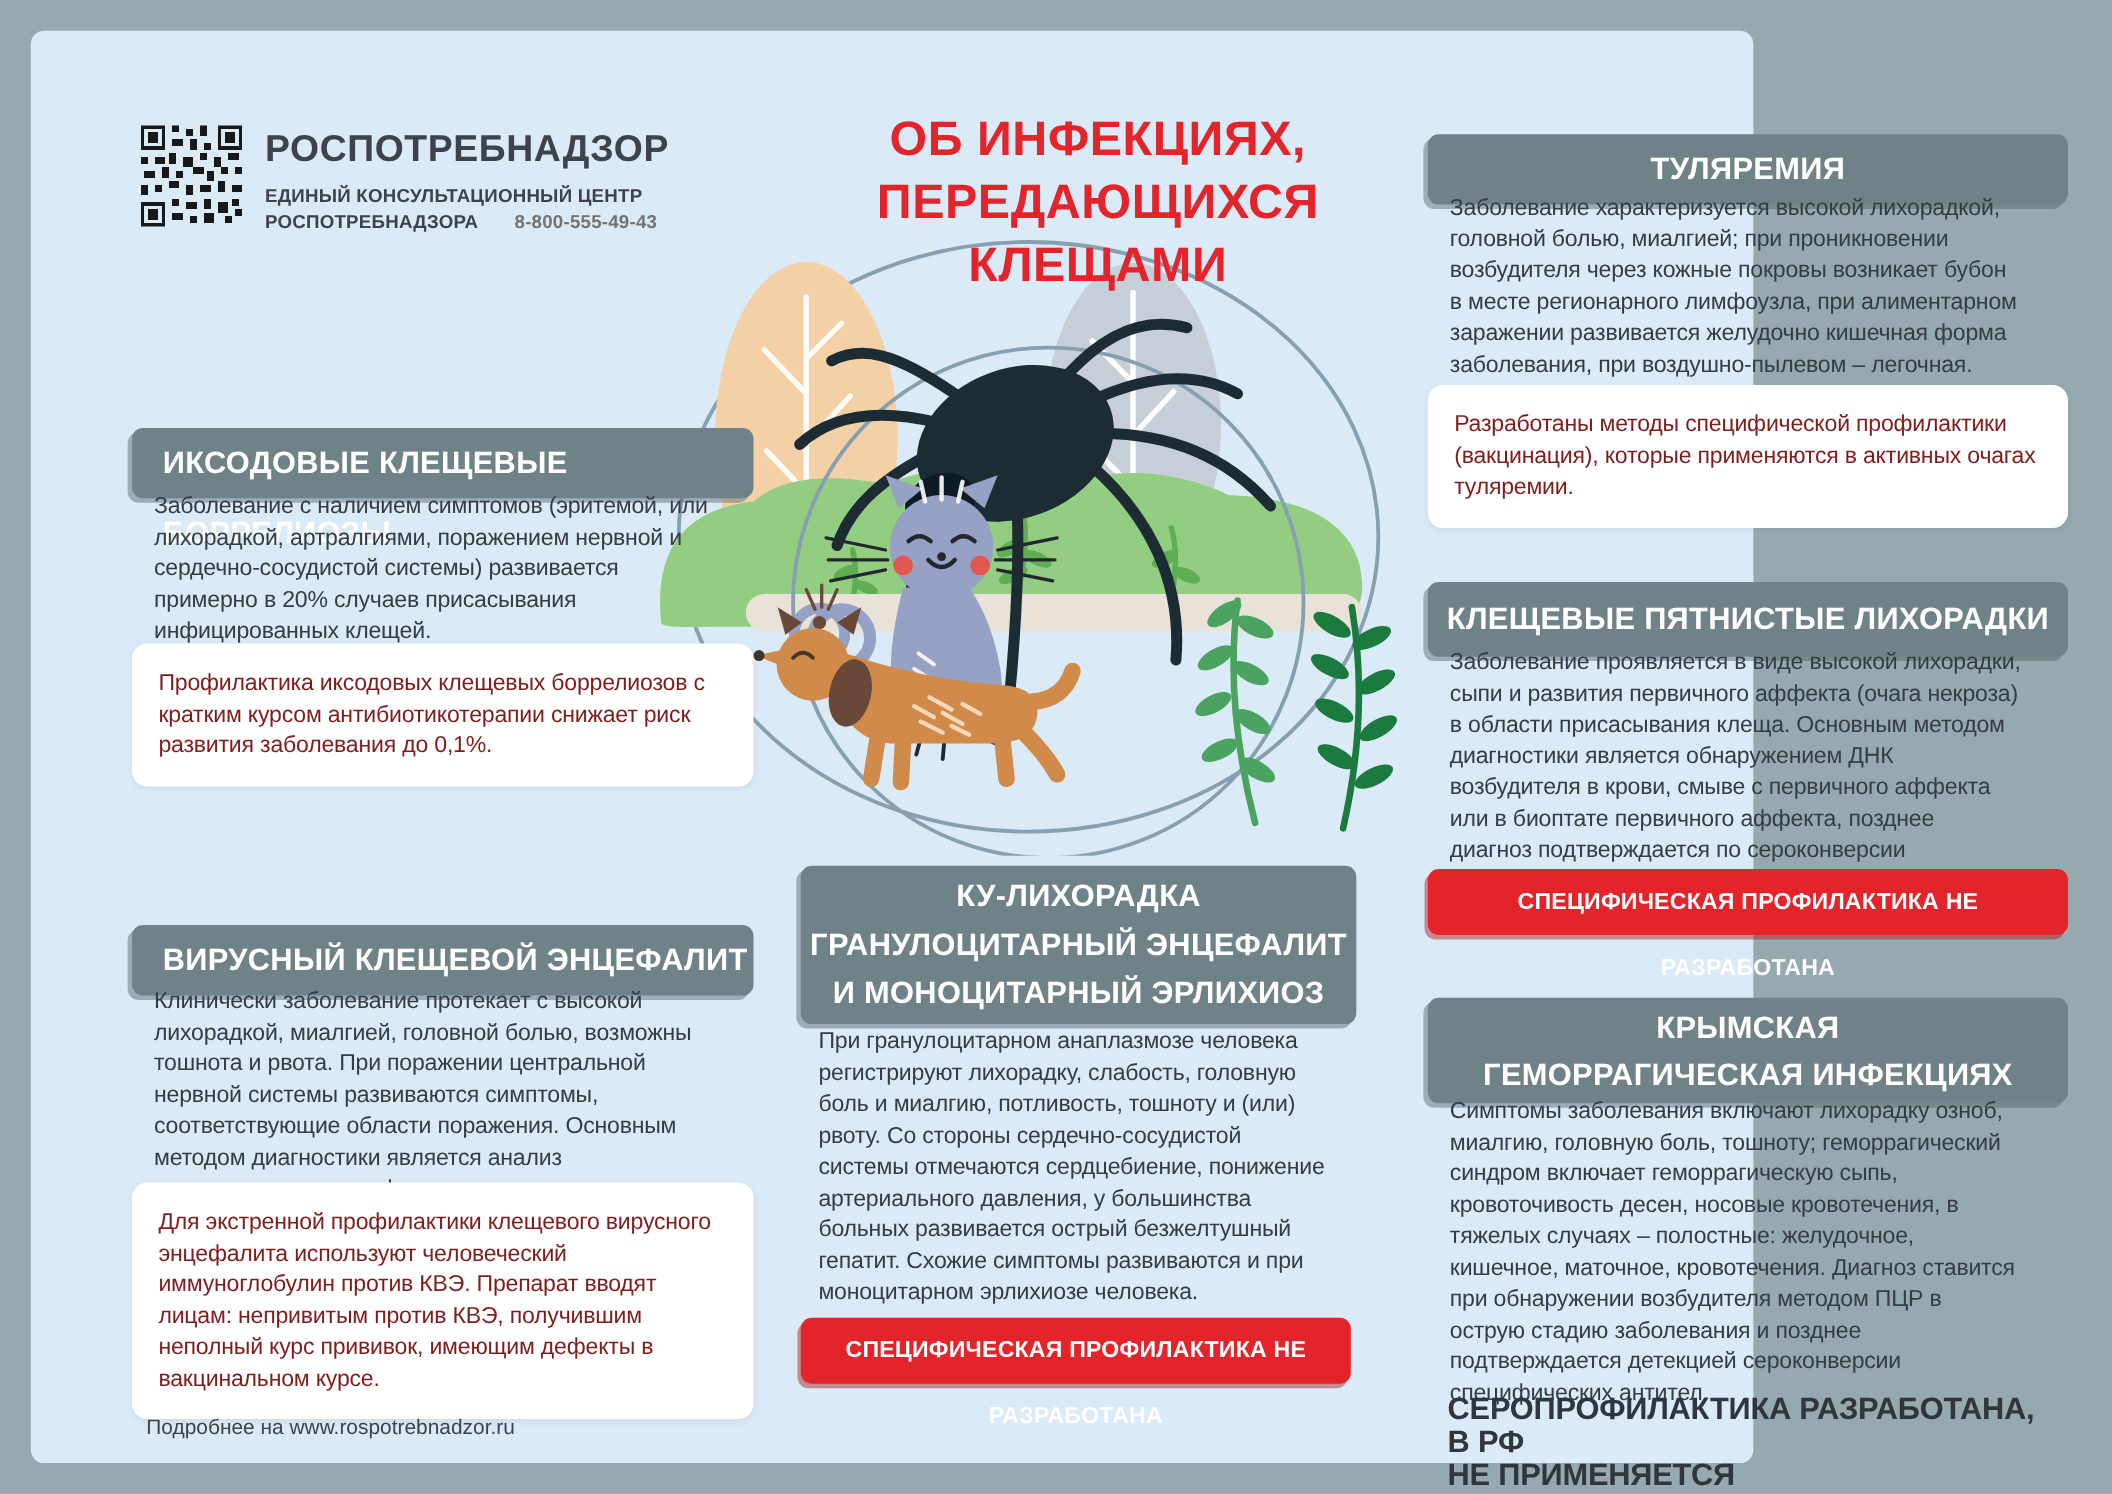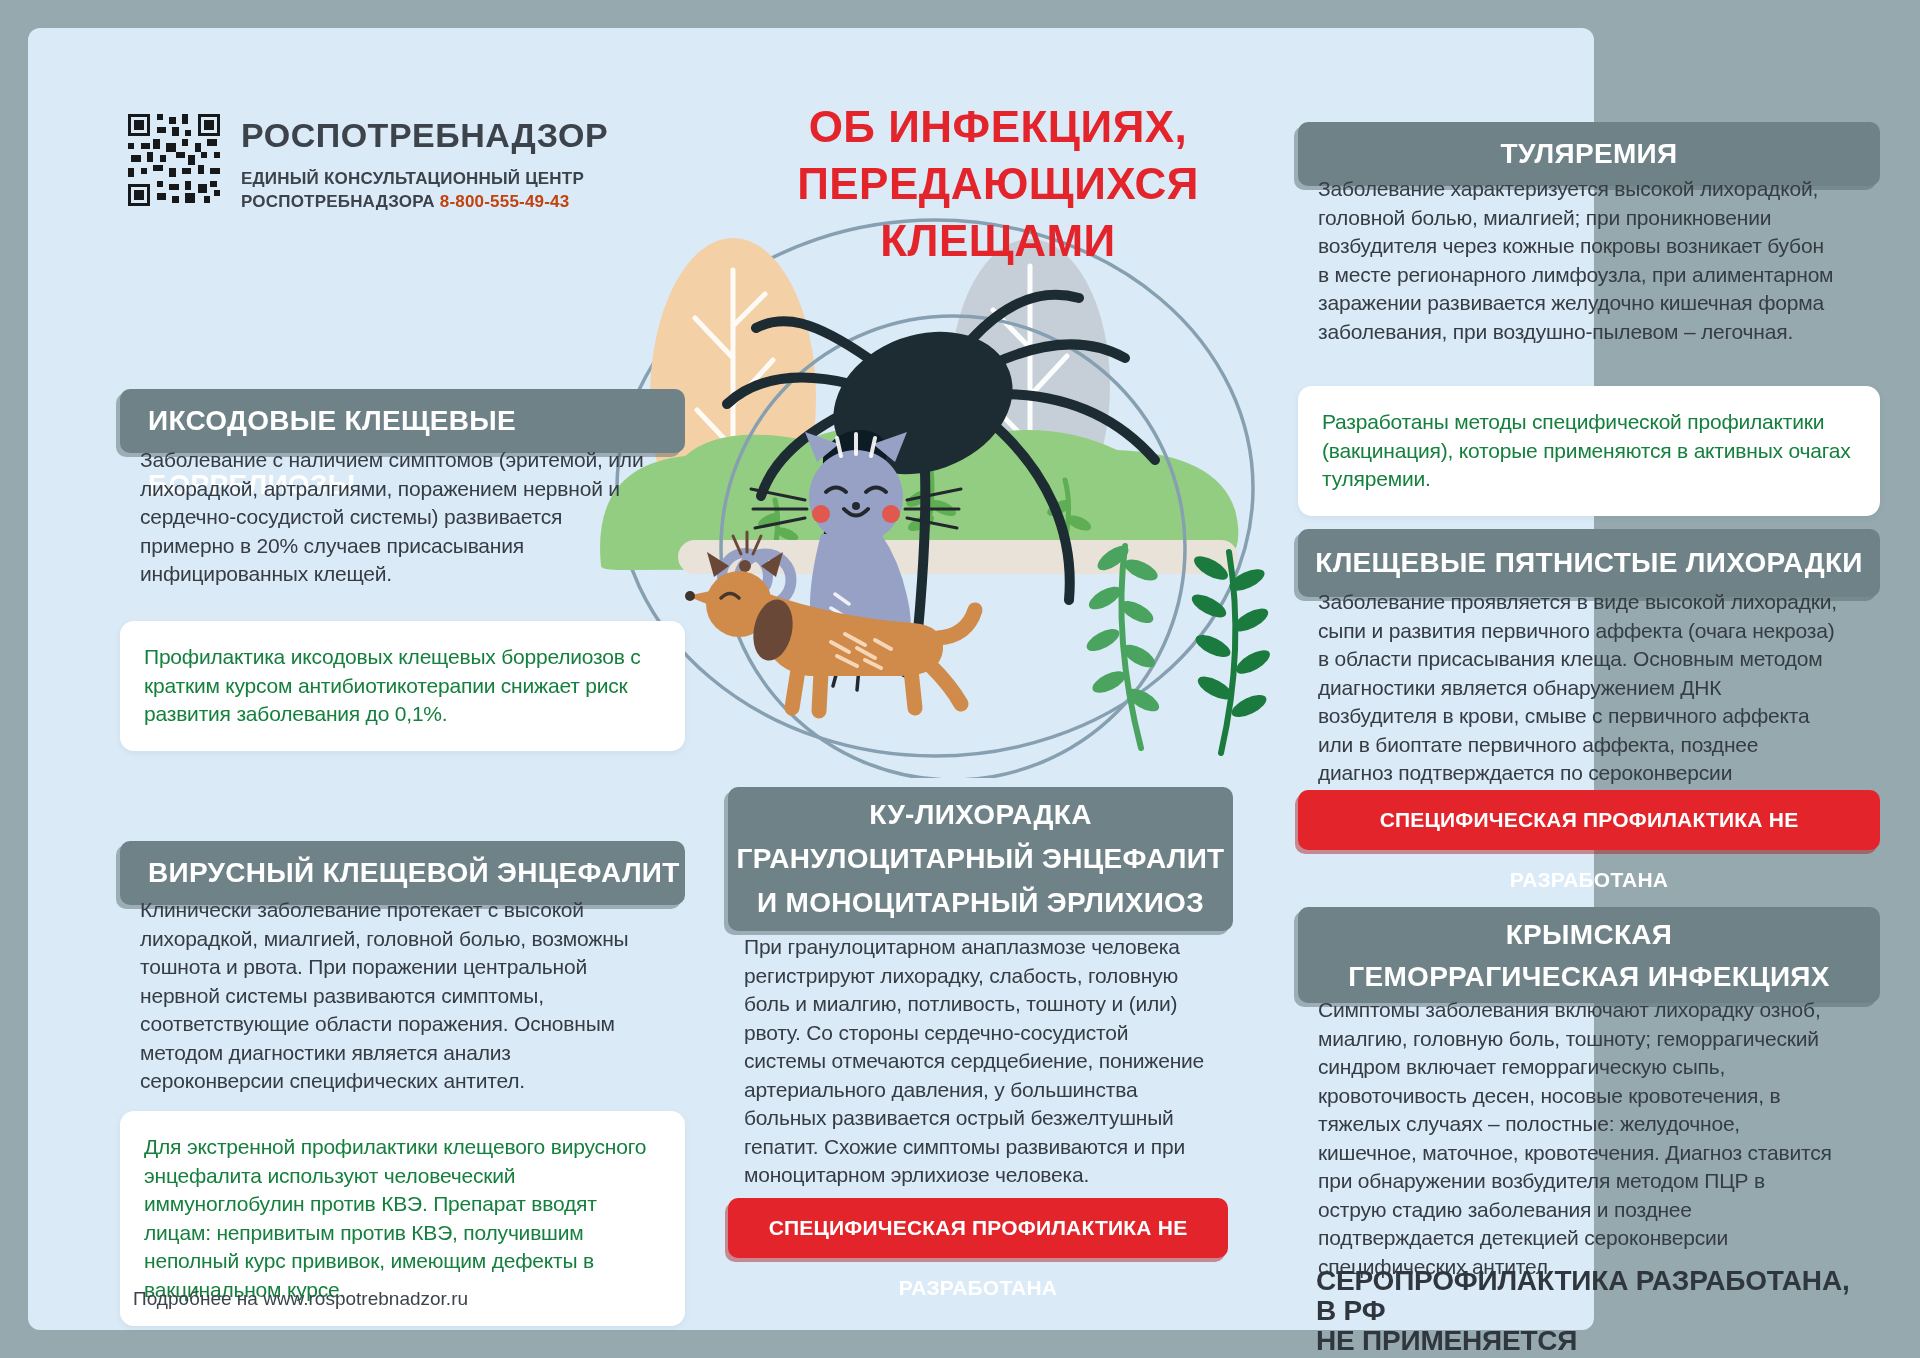--- a/index.html
+++ b/index.html
@@ -22,43 +22,42 @@
   }
   .h-left{line-height:64px;padding-left:28px;height:64px;}
   .h-center{text-align:center;}
   
   .body-text{
     position:absolute;font-size:21px;line-height:28.5px;color:#353c44;
     letter-spacing:-0.2px;
   }
   .white-box{
     position:absolute;background:#ffffff;border-radius:14px;
-    padding:22px 24px;font-size:21px;line-height:28.5px;color:#15803d;
+    padding:22px 24px;font-size:21px;line-height:28.5px;color:#7f1d1d;
     letter-spacing:-0.2px;box-sizing:border-box;
     box-shadow:0 2px 6px rgba(60,80,95,.08);
-    margin-top:36px;
   }
   .banner{
     position:absolute;background:#e3242b;border-radius:10px;color:#ffffff;
     font-weight:bold;font-size:21px;text-align:center;line-height:60px;height:60px;
     letter-spacing:.2px;box-shadow:-3px 4px 0 rgba(170,20,26,.45);
   }
   .main-title{
     position:absolute;left:655px;top:70px;width:630px;text-align:center;
     color:#e3242b;font-weight:bold;font-size:44px;line-height:57px;letter-spacing:.5px;
   }
   .brand{
     position:absolute;left:213px;top:88px;font-size:34px;font-weight:bold;
     color:#3c434b;letter-spacing:.5px;
   }
   .brand-sub{
     position:absolute;left:213px;font-size:17px;font-weight:bold;color:#3c434b;
     letter-spacing:.2px;
   }
-  .phone{color:#c2410c;}
+  .phone{color:#737373;margin-left:28px;}
   .footer-note{
     position:absolute;left:105px;top:1260px;font-size:19px;color:#3c434b;
   }
   .bold-note{
     position:absolute;left:1288px;top:1238px;width:545px;
     font-size:28px;line-height:30px;font-weight:bold;color:#2f363d;letter-spacing:-0.2px;
   }
   .qr{position:absolute;left:100px;top:86px;width:92px;height:92px;}
   .illus{position:absolute;left:565px;top:180px;width:690px;height:570px;}
 </style>

